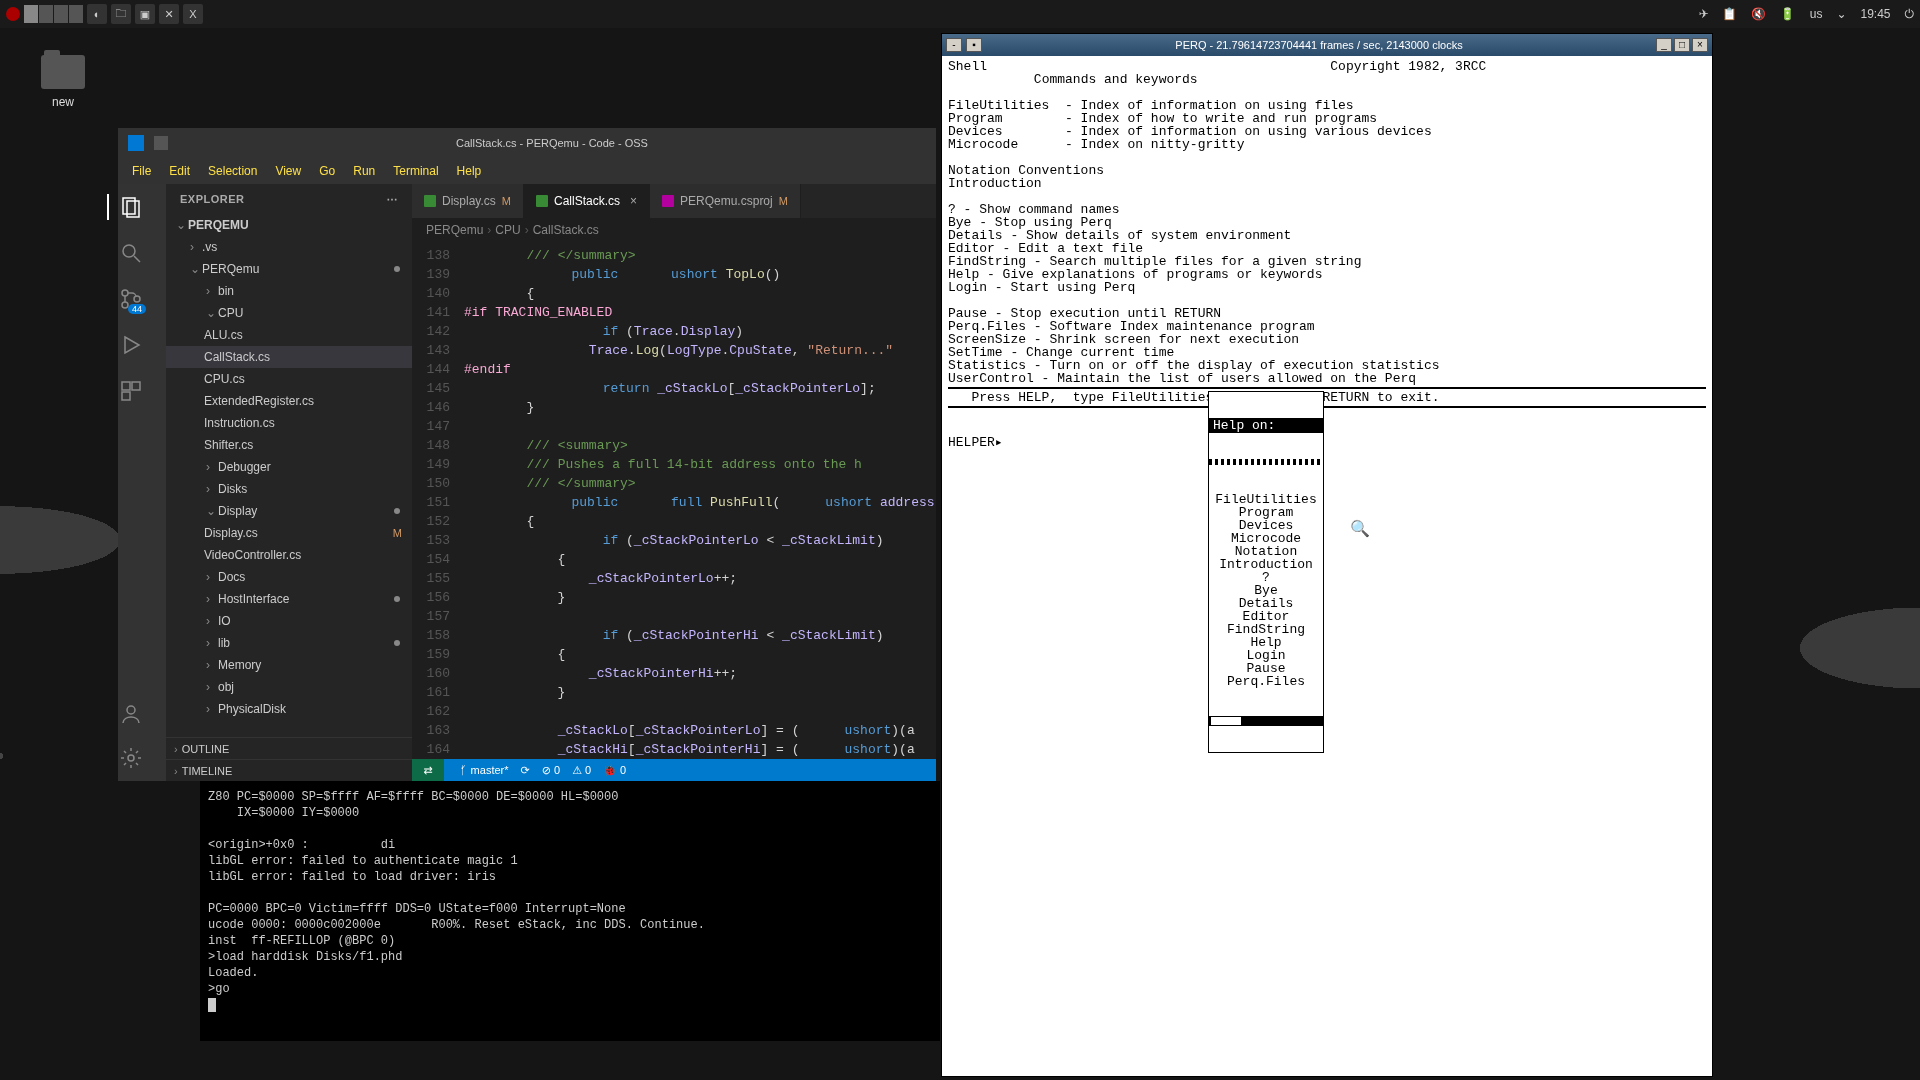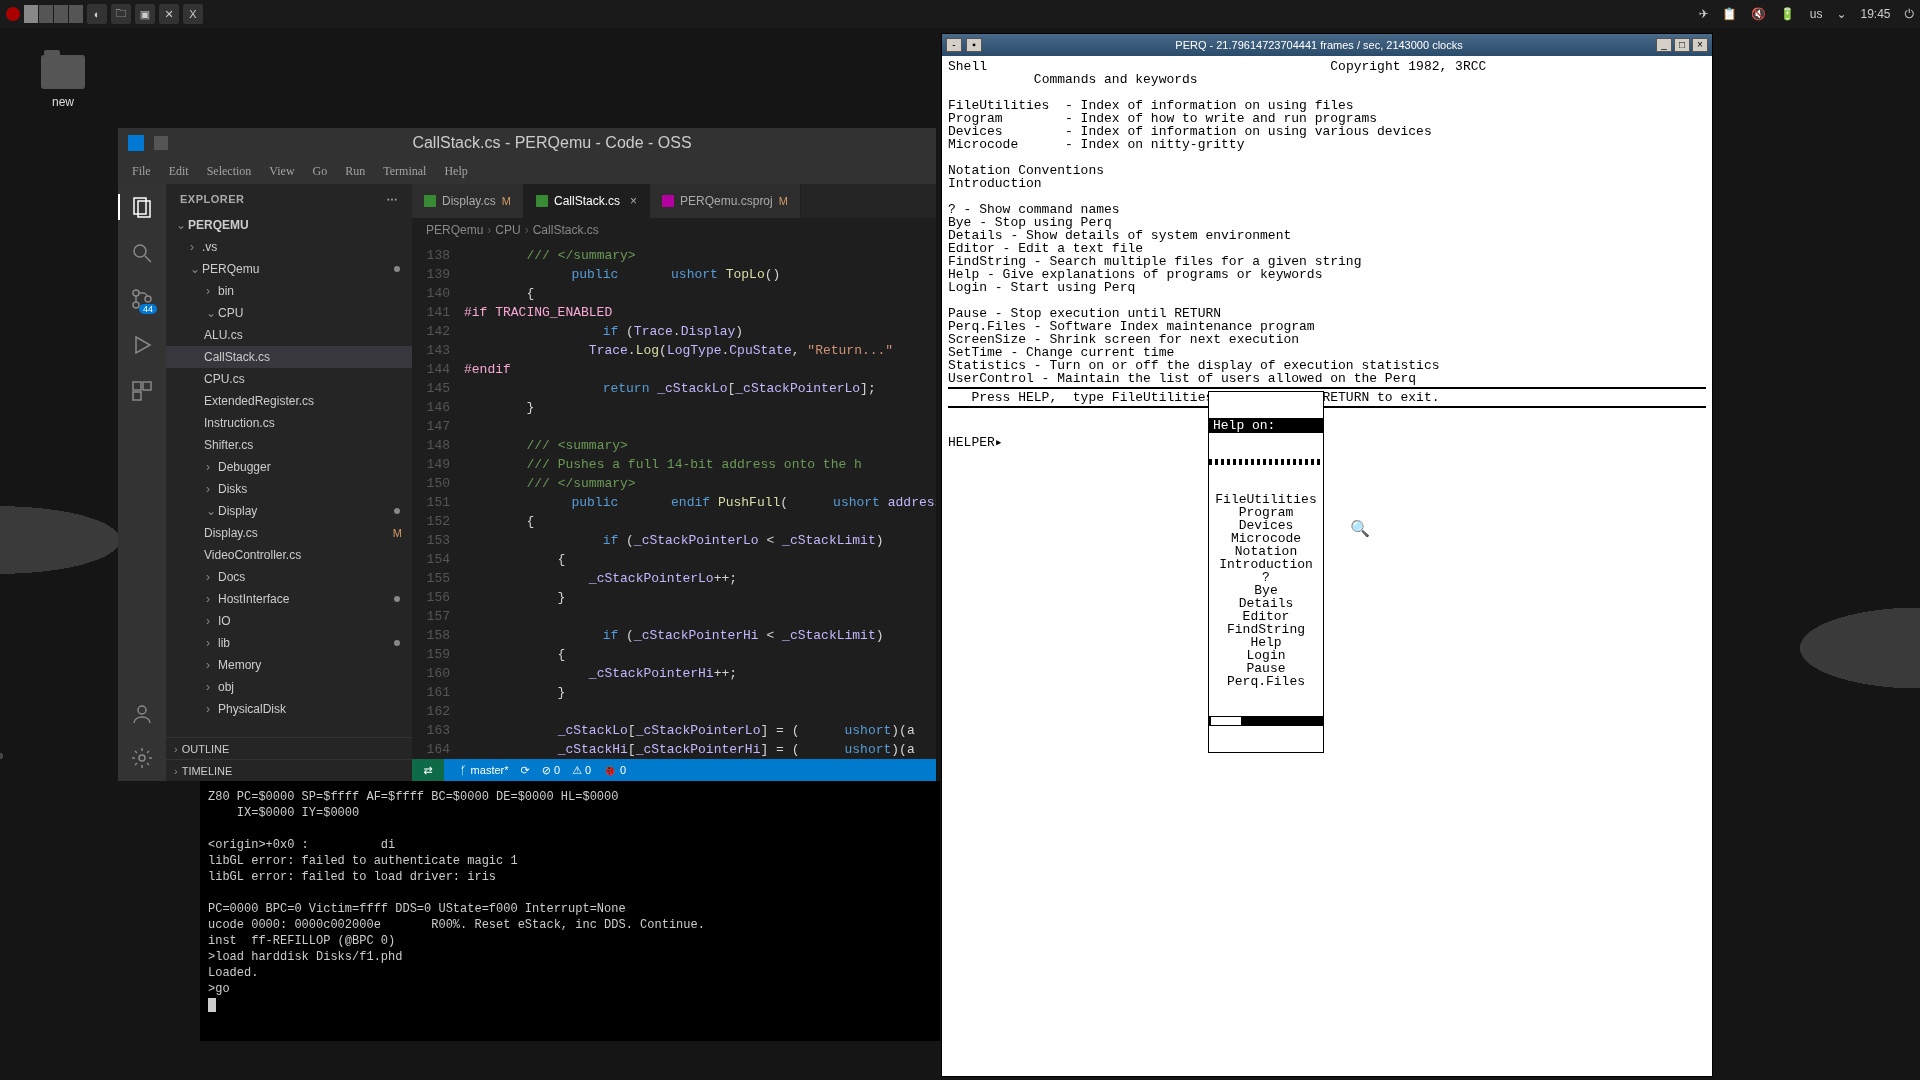--- a/index.html
+++ b/index.html
@@ -23,28 +23,28 @@
 .taskbar .pager-cell { width:14px; height:18px; background:#555; }
 .taskbar .pager-cell.active { background:#888; }
 
 
 .desk-icon { position:absolute; top:55px; left:28px; width:70px; text-align:center; color:#ddd; font-size:12px; }
 .desk-icon .folder { width:44px; height:34px; background:#555; margin:0 auto 6px; border-radius:3px; position:relative;}
 .desk-icon .folder::before{content:"";position:absolute;top:-5px;left:3px;width:16px;height:6px;background:#555;border-radius:2px 2px 0 0;}
 
 
 .vscode { position:absolute; top:128px; left:118px; width:818px; height:653px; background:#1e1e1e; color:#ccc; font-size:13px; display:flex; flex-direction:column;}
-.vscode-titlebar { height:30px; background:#323233; display:flex; align-items:center; padding:0 10px; gap:10px; font-size:16px;}
+.vscode-titlebar { height:30px; background:#323233; display:flex; align-items:center; padding:0 10px; gap:10px; font-size:11px;}
 .vscode-titlebar .vsicon{width:16px;height:16px;background:#0078d4;}
 .vscode-titlebar .grid{width:14px;height:14px;background:#555;}
 .vscode-titlebar .title{flex:1;text-align:center;color:#ccc;}
 .vscode-menubar { height:26px; background:#323233; display:flex; align-items:center; padding:0 6px; gap:2px; font-size:12px;}
-.vscode-menubar span{padding:3px 8px; color:#a3a3a3;font-family:Liberation Serif, serif;}
+.vscode-menubar span{padding:3px 8px; color:#fde047;}
 .vscode-body { flex:1; display:flex; min-height:0;}
-.activitybar { width:48px; background:#333; display:flex; flex-direction:column; align-items:center; padding-top:10px; gap:20px;}
+.activitybar { width:48px; background:#333; display:flex; flex-direction:column; padding-top:10px; gap:20px;}
 .activitybar .ab-item{width:26px;height:26px;position:relative;display:flex;align-items:center;justify-content:center;}
 .activitybar svg{width:24px;height:24px;fill:none;stroke:#888;stroke-width:1.5;}
 .activitybar .ab-item.active svg{stroke:#fff;}
 .activitybar .ab-item.active::before{content:"";position:absolute;left:-11px;top:0;bottom:0;width:2px;background:#fff;}
 .activitybar .badge{position:absolute;bottom:-2px;right:-2px;background:#0078d4;color:#fff;font-size:9px;border-radius:8px;padding:0 4px;}
 .activitybar .bottom{margin-top:auto;margin-bottom:10px;display:flex;flex-direction:column;gap:18px;}
 .sidebar { width:246px; background:#252526; display:flex; flex-direction:column; font-size:12px;}
 .sidebar-header{height:30px;display:flex;align-items:center;padding:0 14px;color:#aaa;letter-spacing:.5px;font-size:11px;font-weight:bold;}
 .sidebar-header .dots{margin-left:auto;}
 .tree{flex:1;overflow:auto;}
@@ -351,21 +351,21 @@
 <span class="pp">#if TRACING_ENABLED</span>
             <span class="k">if</span> (<span class="n">Trace</span>.<span class="n">Display</span>)
                 <span class="n">Trace</span>.<span class="fn">Log</span>(<span class="n">LogType</span>.<span class="n">CpuState</span>, <span class="s">"Return..."</span>
 <span class="pp">#endif</span>
             <span class="k">return</span> <span class="n">_cStackLo</span>[<span class="n">_cStackPointerLo</span>];
         }
 
         <span class="c">/// &lt;summary&gt;</span>
         <span class="c">/// Pushes a full 14-bit address onto the h</span>
         <span class="c">/// &lt;/summary&gt;</span>
-        <span class="k">public</span> <span class="k">endif</span> <span class="fn">PushFull</span>(<span class="k">ushort</span> <span class="n">address</span>)
+        <span class="k">public</span> <span class="k">full</span> <span class="fn">PushFull</span>(<span class="k">ushort</span> <span class="n">address</span>)
         {
             <span class="k">if</span> (<span class="n">_cStackPointerLo</span> &lt; <span class="n">_cStackLimit</span>)
             {
                 <span class="n">_cStackPointerLo</span>++;
             }
 
             <span class="k">if</span> (<span class="n">_cStackPointerHi</span> &lt; <span class="n">_cStackLimit</span>)
             {
                 <span class="n">_cStackPointerHi</span>++;
             }

